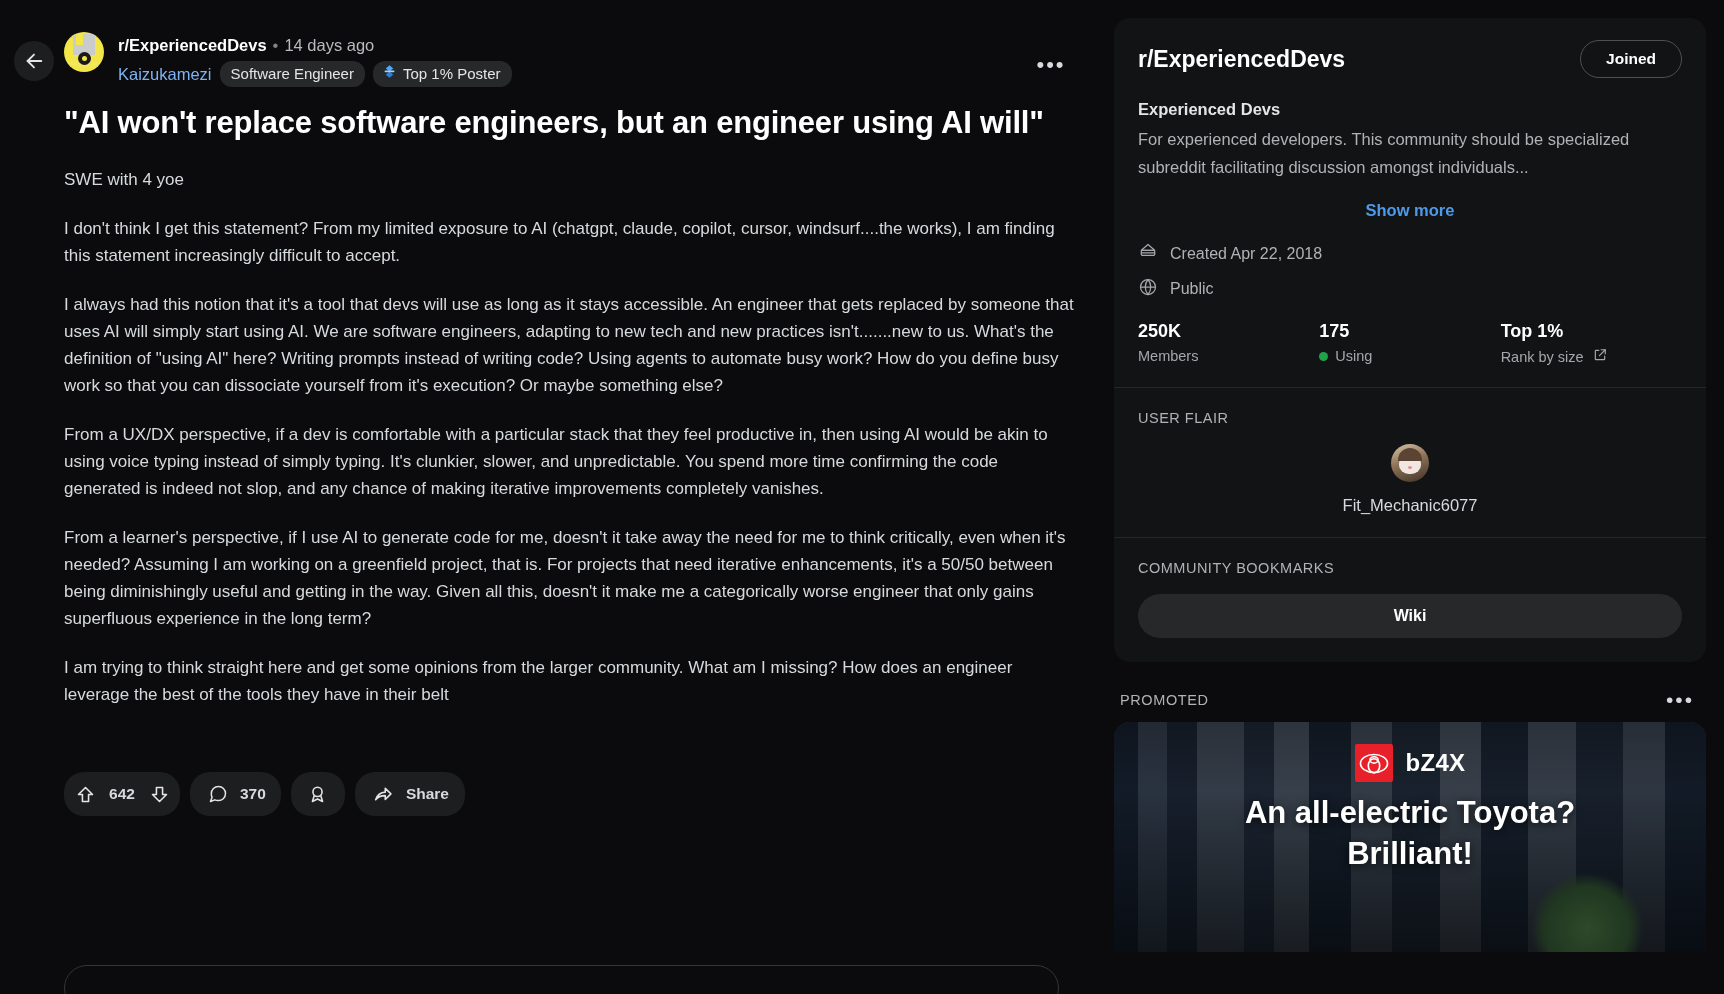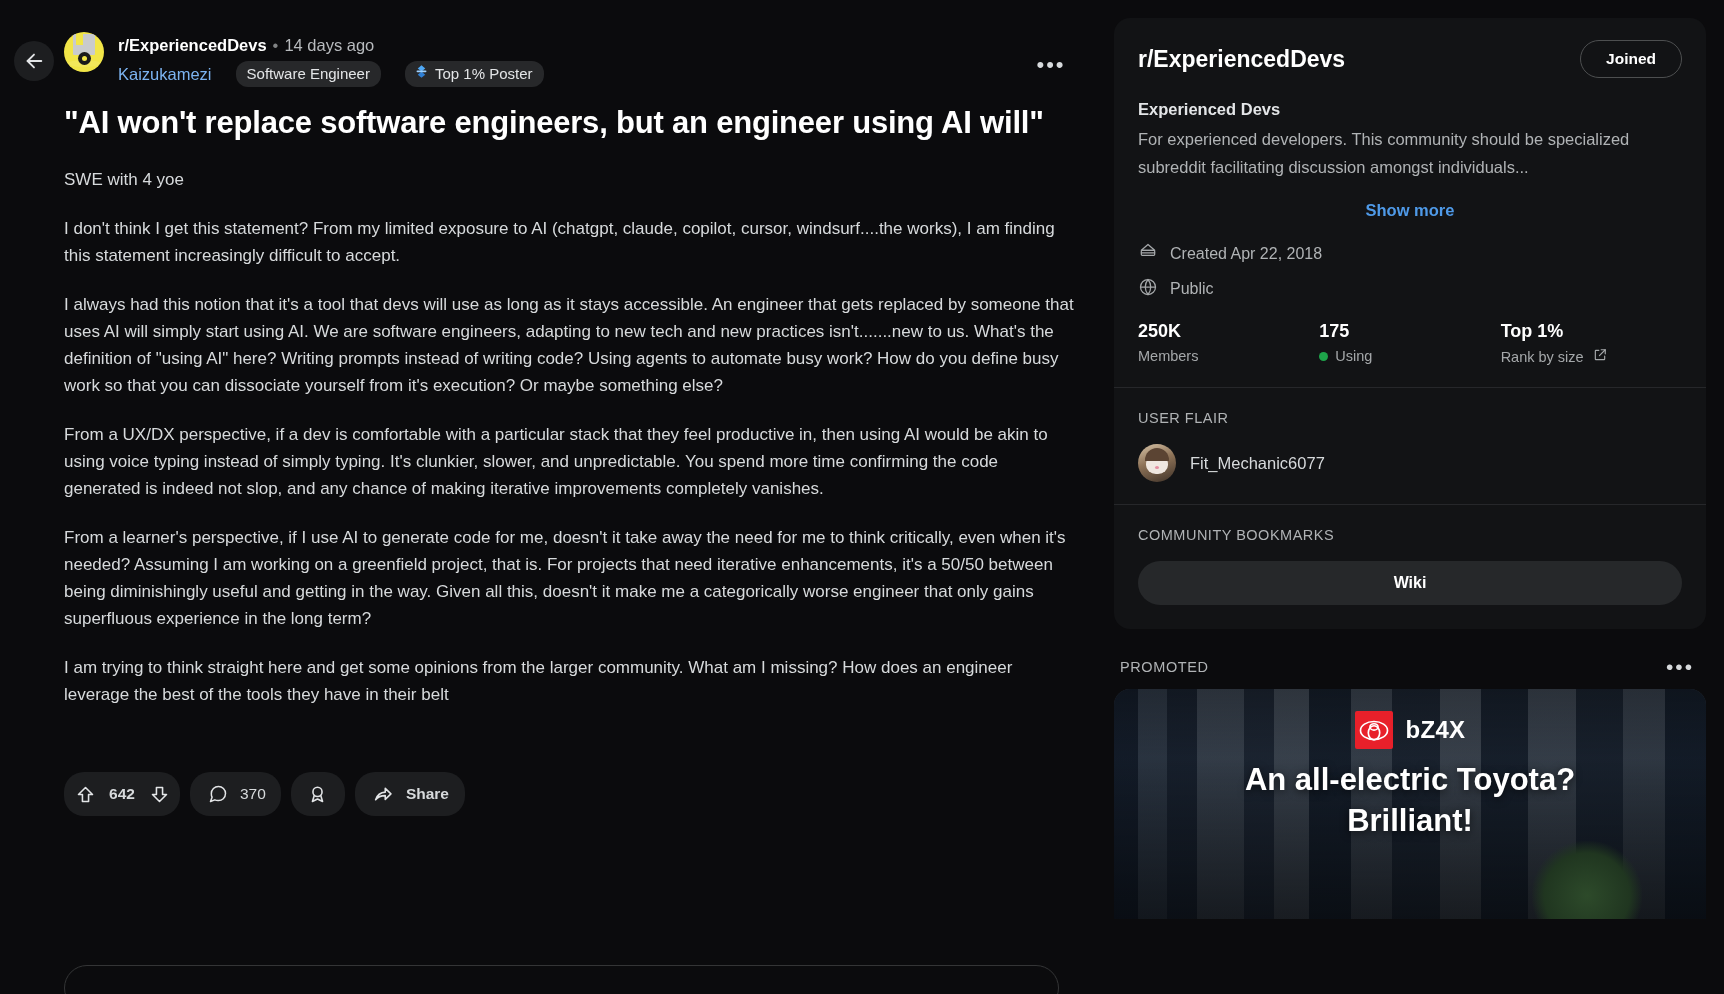--- a/index.html
+++ b/index.html
@@ -133,21 +133,21 @@
   .dot-sep {
     color: #818384;
     margin: 0 6px;
     font-weight: normal;
   }
   .time-ago { color: #b8bbbe; font-size: 16.5px; }
 
   .meta-line2 {
     display: flex;
     align-items: center;
-    gap: 24px;
+    gap: 8px;
     margin-top: 5px;
   }
   .author-name {
     color: #7cb3f0;
     font-size: 16.5px;
     cursor: pointer;
   }
   .flair-chip {
     background: #27282a;
     border-radius: 12px;
@@ -227,21 +227,21 @@
   }
   .icon-btn {
     width: 26px;
     height: 26px;
     display: flex;
     align-items: center;
     justify-content: center;
     cursor: pointer;
   }
   .comment-pill { padding: 0 15px; gap: 9px; }
-  .comment-count { font-size: 15.5px; font-weight: normal; }
+  .comment-count { font-size: 15.5px; font-weight: bold; }
   .award-pill { padding: 0 14px; }
   .share-pill { padding: 0 16px; gap: 9px; }
   .share-label { font-size: 15.5px; font-weight: bold; }
 
   .comment-box {
     position: absolute;
     left: 64px;
     top: 965px;
     width: 995px;
     height: 46px;
@@ -359,20 +359,21 @@
     color: #b0b3b5;
     letter-spacing: 0.5px;
     margin-top: 22px;
     margin-bottom: 18px;
   }
 
   .flair-row {
     display: flex;
     align-items: center;
     gap: 14px;
+    flex-direction: column;
   }
   .flair-avatar {
     width: 38px;
     height: 38px;
     border-radius: 50%;
     overflow: hidden;
     background: linear-gradient(160deg,#d9c5a8 0%,#8d7257 45%,#3f3228 100%);
     position: relative;
     flex: 0 0 auto;
   }

